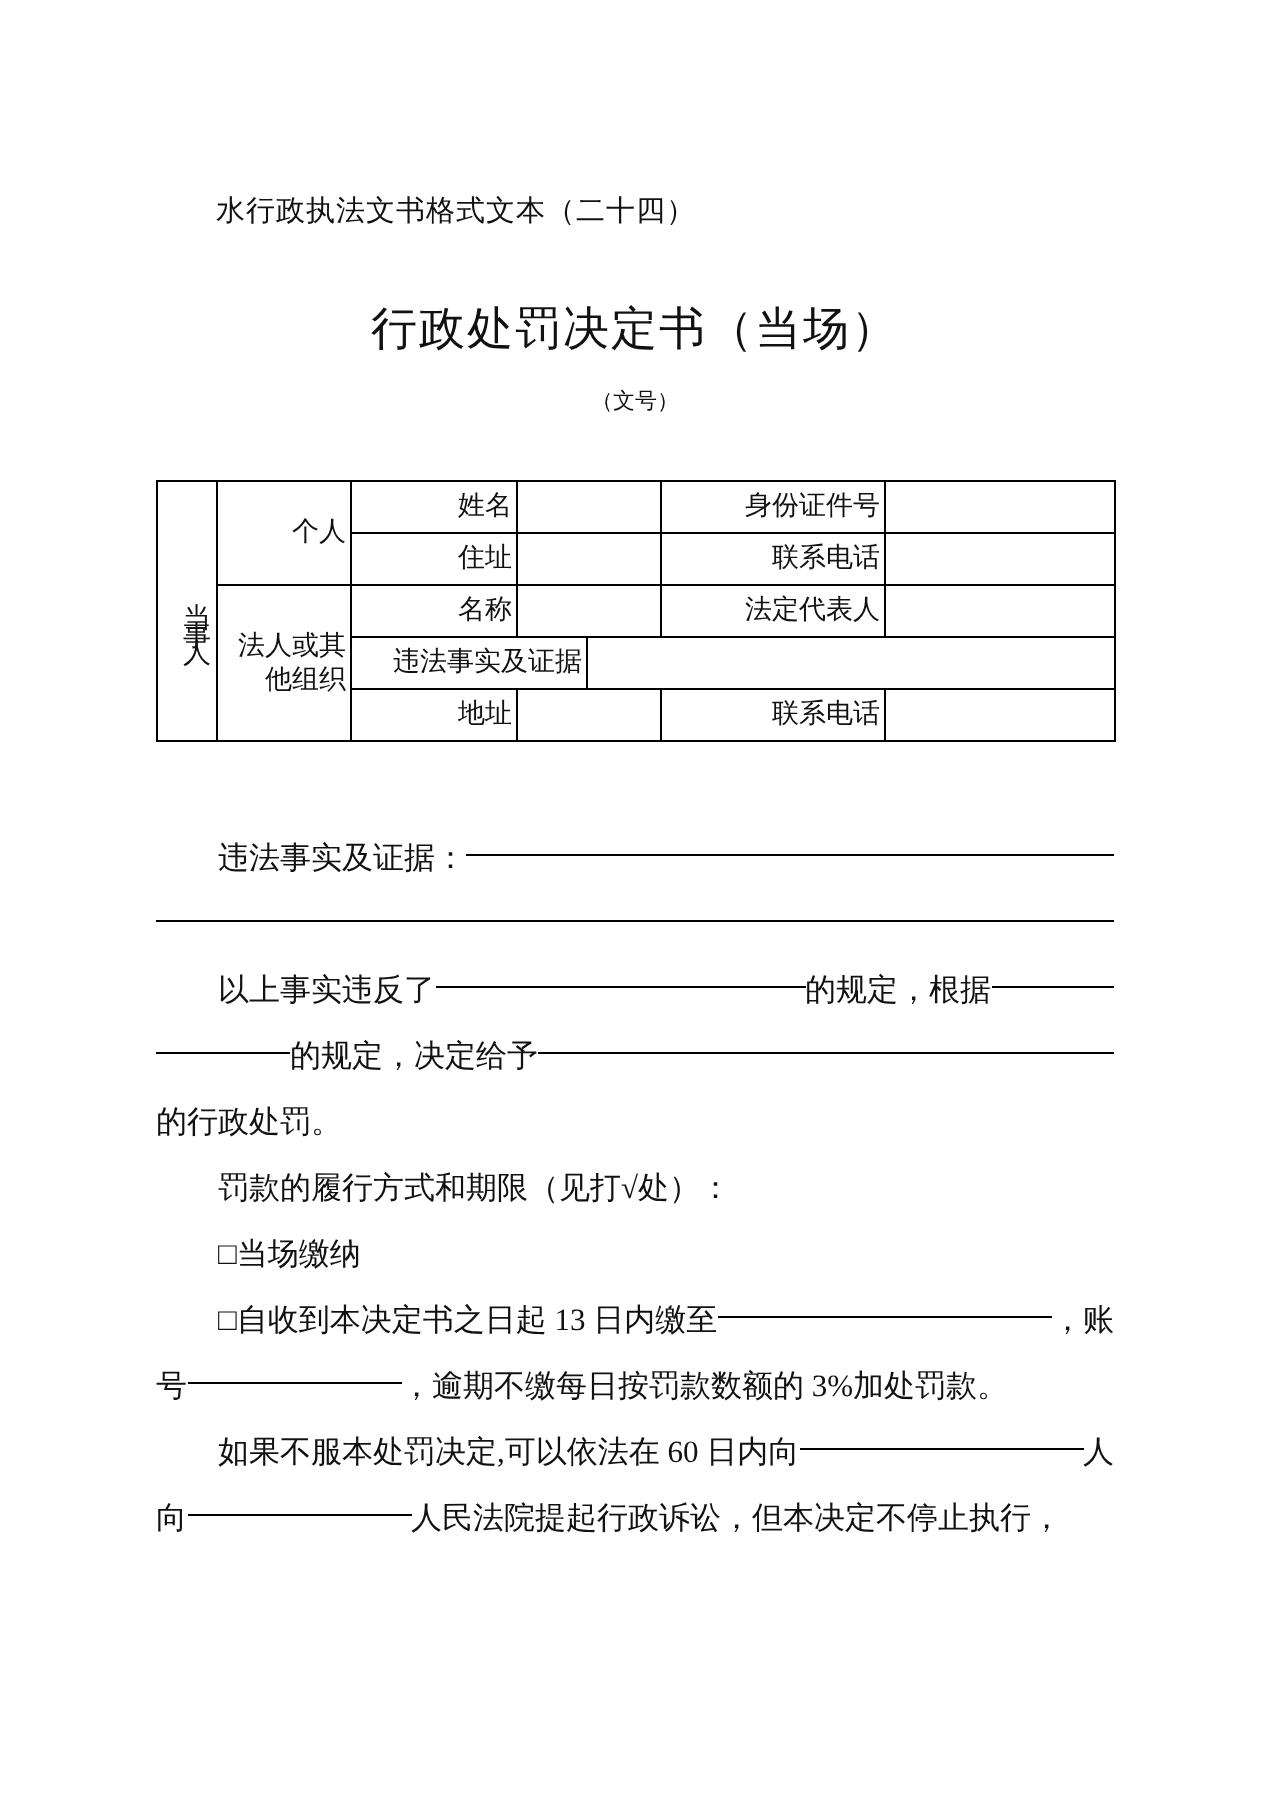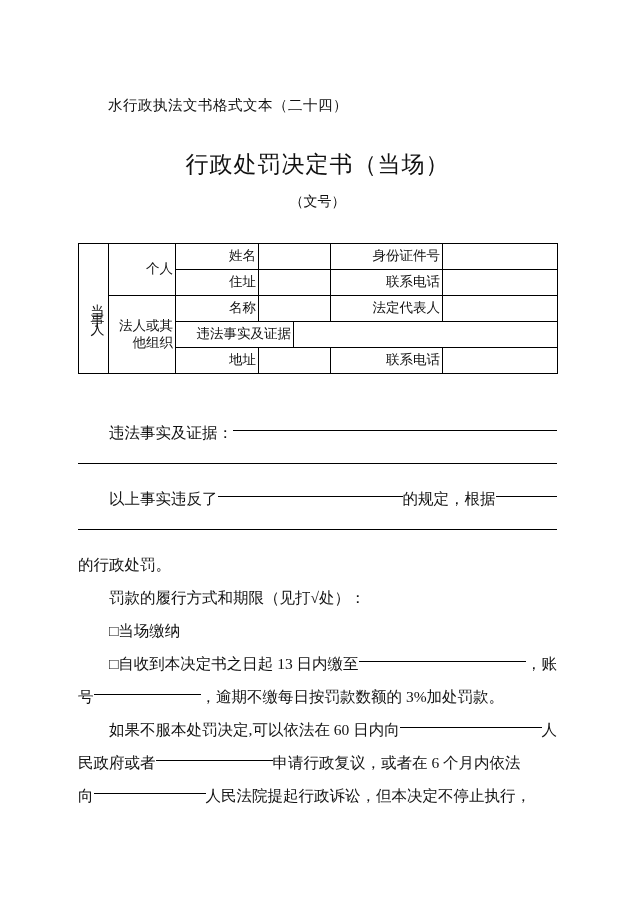--- a/index.html
+++ b/index.html
@@ -12,21 +12,21 @@
   }
   .page { width:635px; height:680px; padding:96px 78px 0 78px; background:#ffffff; }
 
   .format-label { font-size:14.5px; margin-left:30px; letter-spacing:0.5px; }
 
   .doc-title {
     text-align:center; margin-top:34px;
     font-size:23px; font-weight:400; letter-spacing:1px;
     font-family:"Liberation Sans","DejaVu Sans",sans-serif;
   }
-  .doc-number { text-align:center; margin-top:13px; font-size:14px; }
+  .doc-number { text-align:center; margin-top:13px; font-size:11px; }
 
   table.party-table {
     border-collapse:collapse; table-layout:fixed;
     width:479px; margin-top:32px;
     border:1.5px solid #000;
   }
   table.party-table td {
     border:1px solid #000;
     height:26px; padding:1px 2px;
     font-size:13.5px; text-align:right; vertical-align:middle;
@@ -116,20 +116,21 @@
 
     <div class="line indent">
       <span class="seg">以上事实违反了</span>
       <span class="blank" style="width:185px"></span>
       <span class="seg">的规定，根据</span>
       <span class="blank grow"></span>
     </div>
 
     <div class="line">
       <span class="blank" style="width:67px"></span>
+      <span class="seg">的规定，决定给予</span>
       <span class="blank grow"></span>
     </div>
 
     <div class="line">
       <span class="seg">的行政处罚。</span>
     </div>
 
     <div class="line indent">
       <span class="seg">罚款的履行方式和期限（见打√处）：</span>
     </div>
@@ -149,25 +150,20 @@
       <span class="blank" style="width:107px"></span>
       <span class="seg">，逾期不缴每日按罚款数额的 3%加处罚款。</span>
     </div>
 
     <div class="line indent">
       <span class="seg">如果不服本处罚决定,可以依法在 60 日内向</span>
       <span class="blank grow"></span>
       <span class="seg">人</span>
     </div>
 
-    <div class="line">
-      <span class="seg">民政府或者</span>
-      <span class="blank" style="width:117px"></span>
-      <span class="seg">申请行政复议，或者在 6 个月内依法</span>
-    </div>
 
     <div class="line">
       <span class="seg">向</span>
       <span class="blank" style="width:112px"></span>
       <span class="seg">人民法院提起行政诉讼，但本决定不停止执行，</span>
     </div>
 
   </div>
 </div>
 

